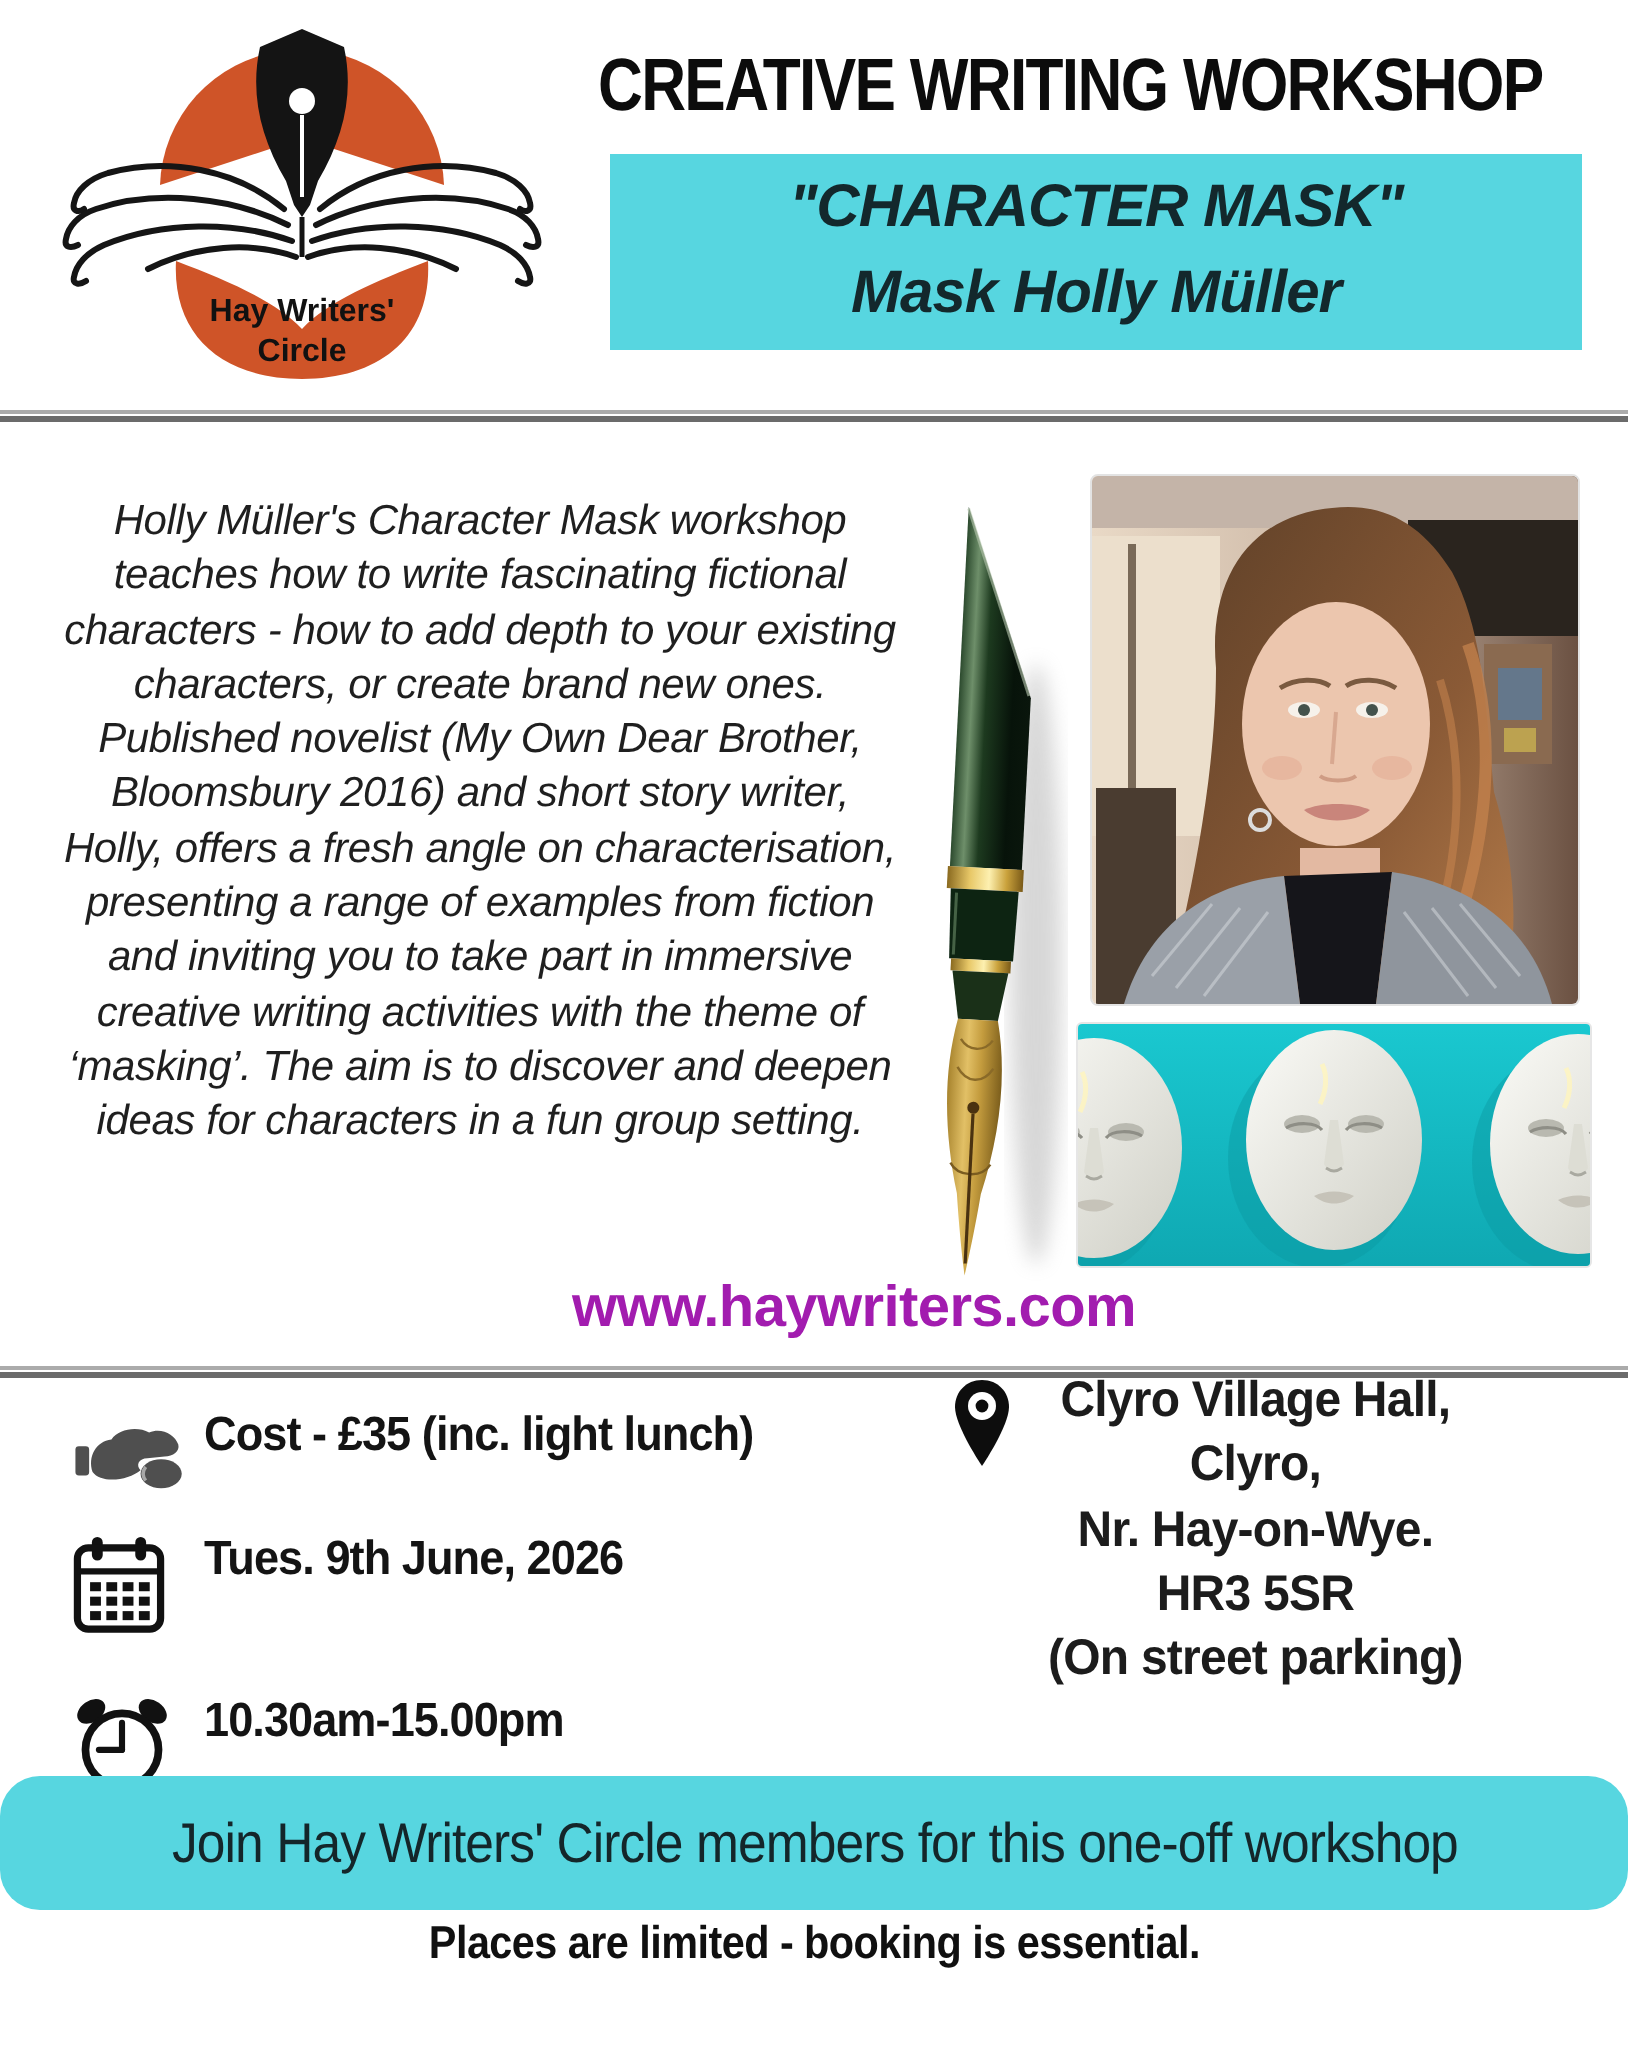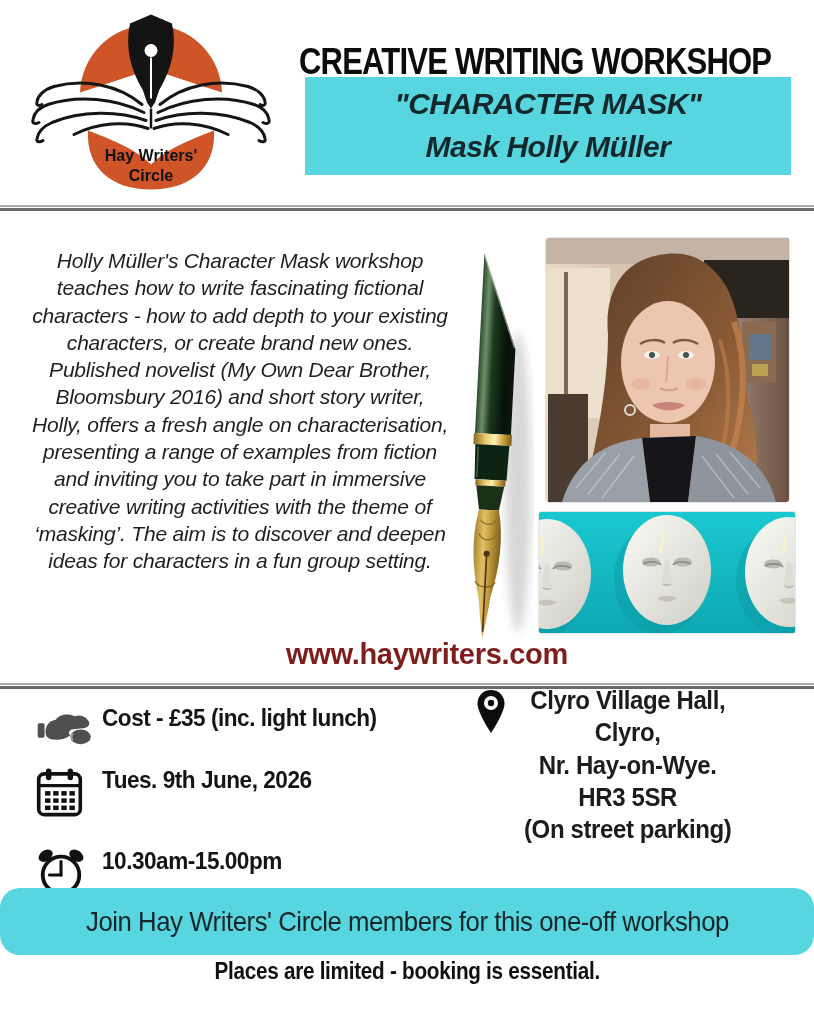--- a/index.html
+++ b/index.html
@@ -1,37 +1,37 @@
 <!DOCTYPE html>
 <html><head>
 <meta charset="utf-8">
 <style>
   html,body{margin:0;padding:0;background:#ffffff;}
   .page{position:relative;width:814px;height:1024px;background:#fff;overflow:hidden;
         font-family:"Liberation Sans",sans-serif;color:#1c1c1c;}
   
   .logo{position:absolute;left:26px;top:8px;width:250px;height:190px;}
   .title-wrap{position:absolute;left:262px;top:16px;width:546px;height:54px;
-              display:flex;align-items:center;justify-content:center;margin-top:19px;}
+              display:flex;align-items:center;justify-content:center;}
   .title-wrap span{font-size:37px;font-weight:bold;letter-spacing:-1px;color:#0c0c0c;
                    display:inline-block;transform:scaleX(0.84);white-space:nowrap;}
   .subtitle{position:absolute;left:305px;top:77px;width:486px;height:98px;
             display:flex;flex-direction:column;align-items:center;justify-content:center;
             font-style:italic;font-weight:bold;color:#13282c;text-align:center;}
   .subtitle div{font-size:30px;line-height:1.42;letter-spacing:-0.5px;}
   
   .rule{position:absolute;left:0;width:100%;}
   .rule::before{content:"";display:block;height:2px;background:#ababab;}
   .rule::after{content:"";display:block;margin-top:1px;height:3px;background:#6b6b6b;}
   
   .about{position:absolute;left:28px;top:247px;width:424px;text-align:center;
          font-size:21px;line-height:1.3;letter-spacing:-0.2px;color:#1f1f1f;}
   .about p{margin:0;font-style:italic;}
   .website{position:absolute;left:40px;top:638px;width:774px;text-align:center;
-           font-size:29px;font-weight:bold;color:#7f1d1d;letter-spacing:-0.3px;cursor:pointer;}
+           font-size:29px;font-weight:bold;color:#a21caf;letter-spacing:-0.3px;cursor:pointer;}
   
   .pen{position:absolute;left:444px;top:252px;width:98px;height:398px;}
   .portrait{position:absolute;left:545px;top:237px;width:243px;height:264px;
             border:1px solid #e3e3e3;border-radius:4px;overflow:hidden;}
   .masks{position:absolute;left:538px;top:511px;width:256px;height:121px;
          border:1px solid #e6e6e6;border-radius:3px;overflow:hidden;}
   
   .drow{position:absolute;left:36px;width:430px;height:52px;display:flex;}
   .drow .ic{width:66px;flex:none;display:flex;align-items:center;}
   .dlabel{font-size:24px;font-weight:bold;color:#141414;letter-spacing:-0.5px;

